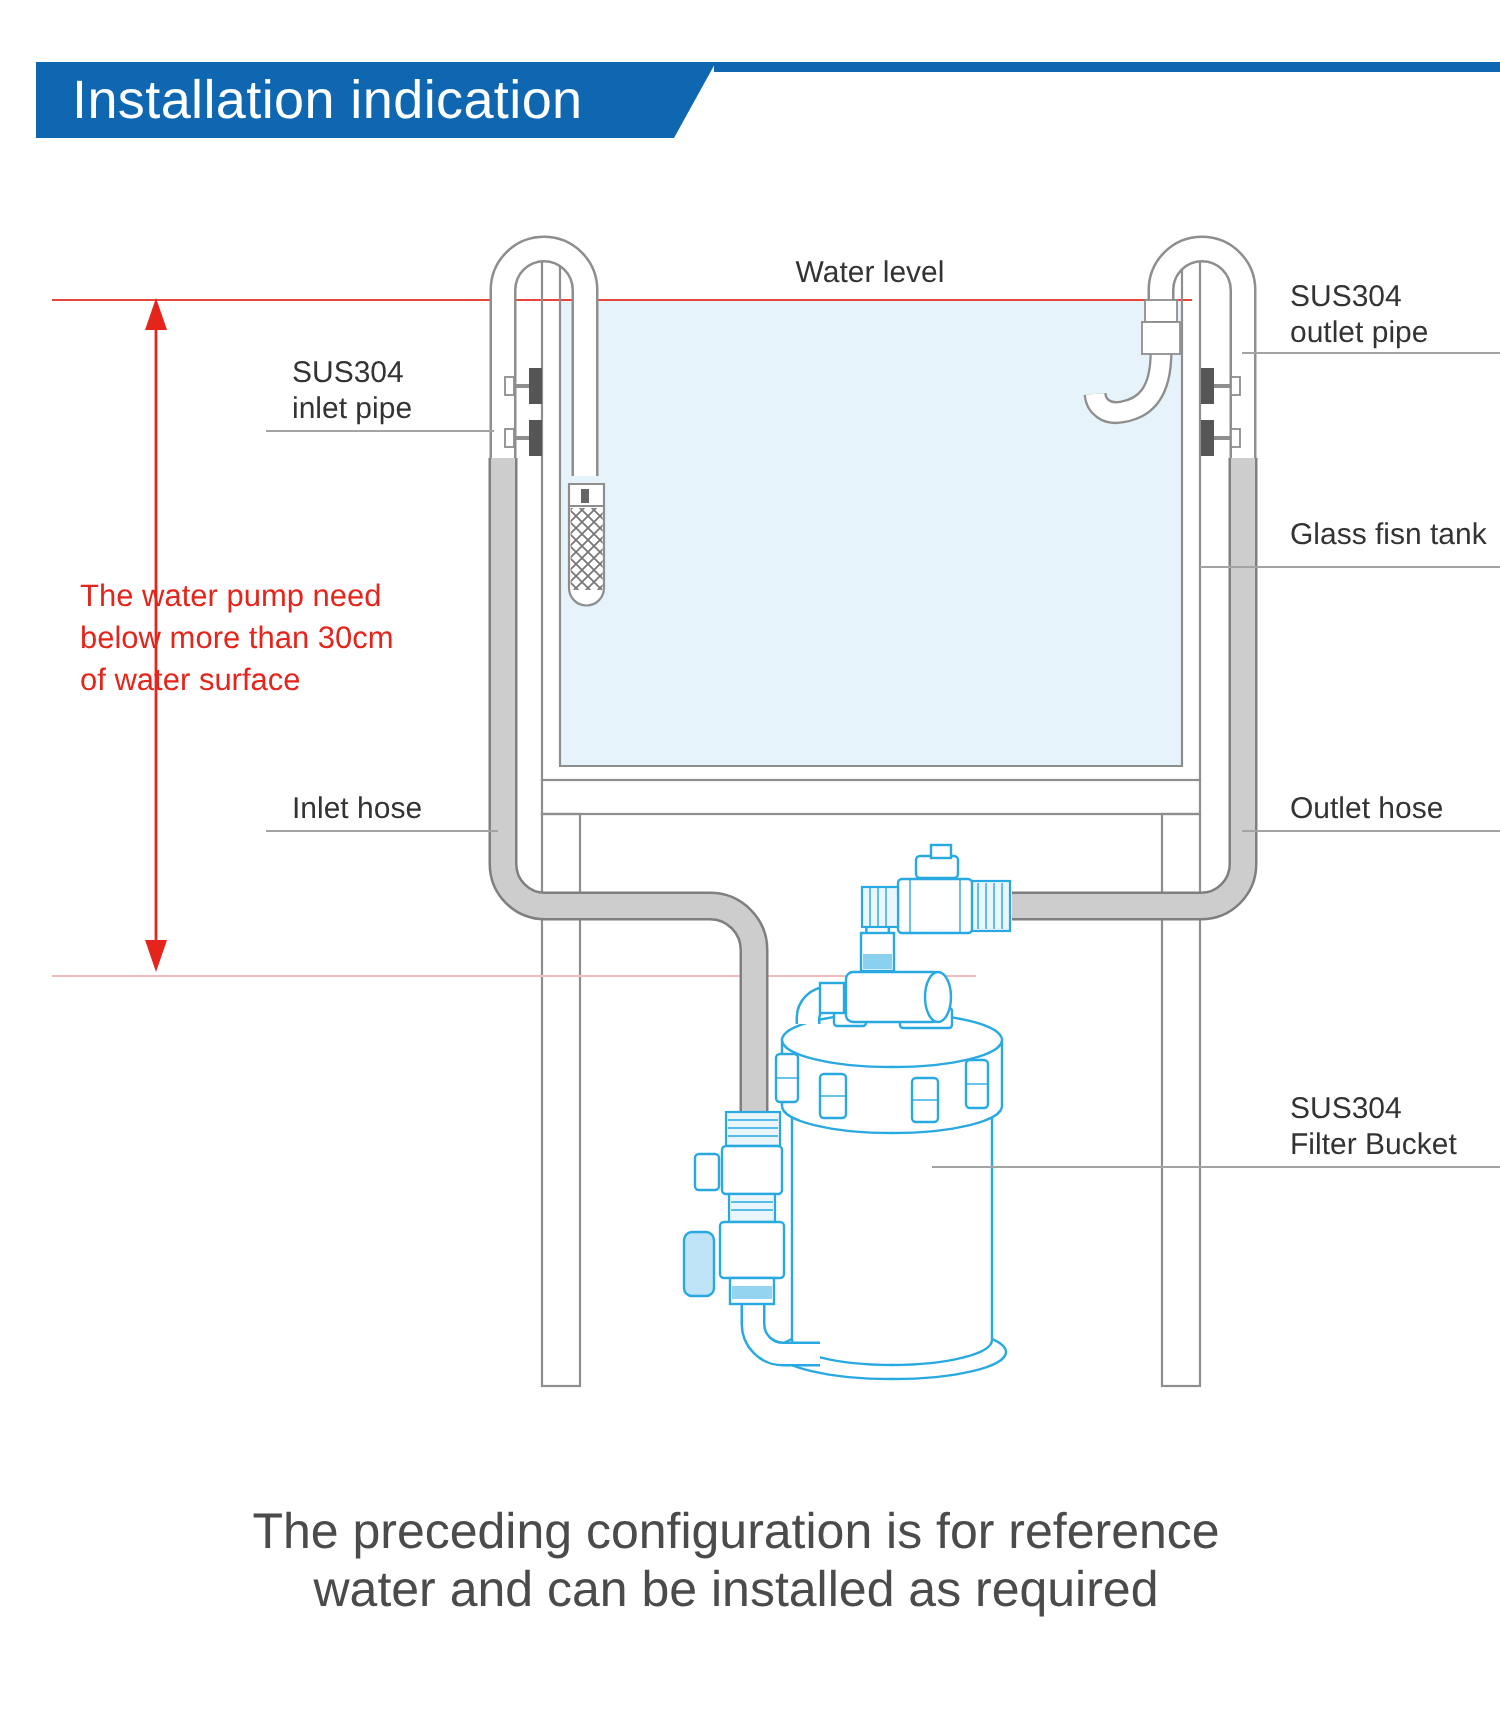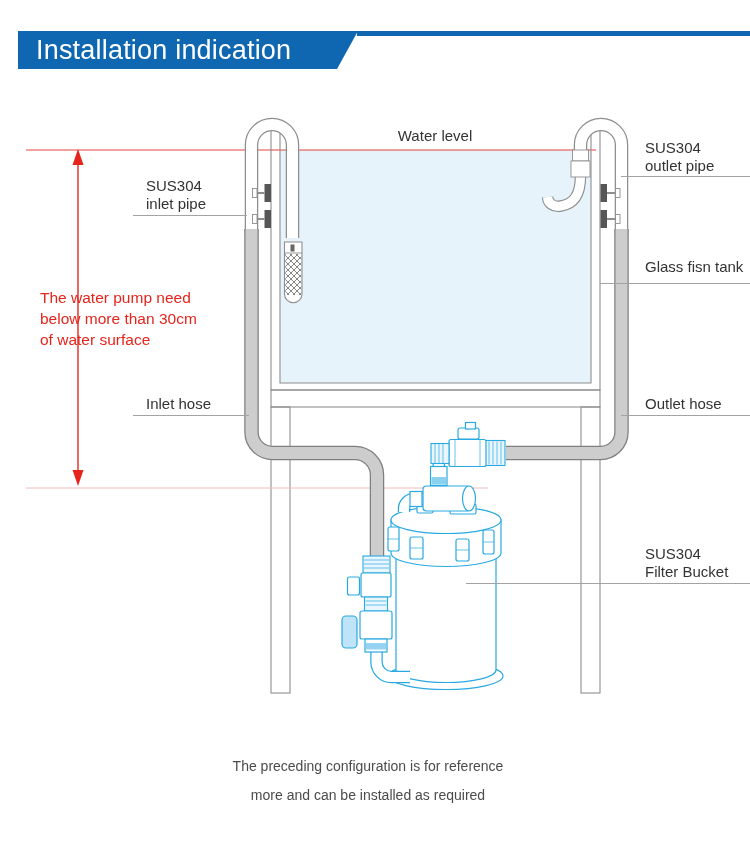--- a/index.html
+++ b/index.html
@@ -6,21 +6,21 @@
   .page{position:relative;width:750px;height:861px;background:#fff;overflow:hidden;
         font-family:"Liberation Sans","DejaVu Sans",sans-serif;margin-left:18px;}
   
   .banner{position:absolute;left:0;top:31px;width:340px;height:38px;background:#0e67b0;
           clip-path:polygon(0 0,100% 0,calc(100% - 21px) 100%,0 100%);}
   .banner-title{position:absolute;left:18px;top:0;line-height:38px;font-size:27px;
           color:#ffffff;letter-spacing:.2px;white-space:nowrap;}
   .banner-strip{position:absolute;left:339px;top:31px;width:411px;height:4.5px;background:#0e67b0;}
   
   .footer{position:absolute;left:0;top:752px;width:700px;text-align:center;
-          font-size:14px;line-height:28.5px;color:#4b4b4b;}
+          font-size:25px;line-height:28.5px;color:#4b4b4b;}
   
   .gl{stroke:#8e8e8e;stroke-width:1.1;fill:none;}
   .tube-o{stroke:#8e8e8e;stroke-width:13.5;fill:none;}
   .tube-i{stroke:#ffffff;stroke-width:11;fill:none;}
   .spout-o{stroke:#8e8e8e;stroke-width:11.5;fill:none;}
   .spout-i{stroke:#ffffff;stroke-width:9.2;fill:none;}
   .hose-o{stroke:#7f7f7f;stroke-width:14.5;fill:none;}
   .hose-i{stroke:#cdcdcd;stroke-width:12;fill:none;}
   .bl{stroke:#29a9e1;stroke-width:1.2;fill:#ffffff;}
   .bl-t{stroke:#29a9e1;stroke-width:.7;fill:none;}
@@ -202,15 +202,15 @@
       <line class="leader" x1="603" y1="415.5" x2="741" y2="415.5"></line>
 
       <text class="lbl" x="627" y="559">SUS304</text>
       <text class="lbl" x="627" y="577">Filter Bucket</text>
       <line class="leader" x1="448" y1="583.5" x2="741" y2="583.5"></line>
     </g>
   </svg>
 
   <div class="footer">
     <div>The preceding configuration is for reference</div>
-    <div>more and can be installed as required</div>
+    <div>water and can be installed as required</div>
   </div>
 </div>
 
 </body></html>

